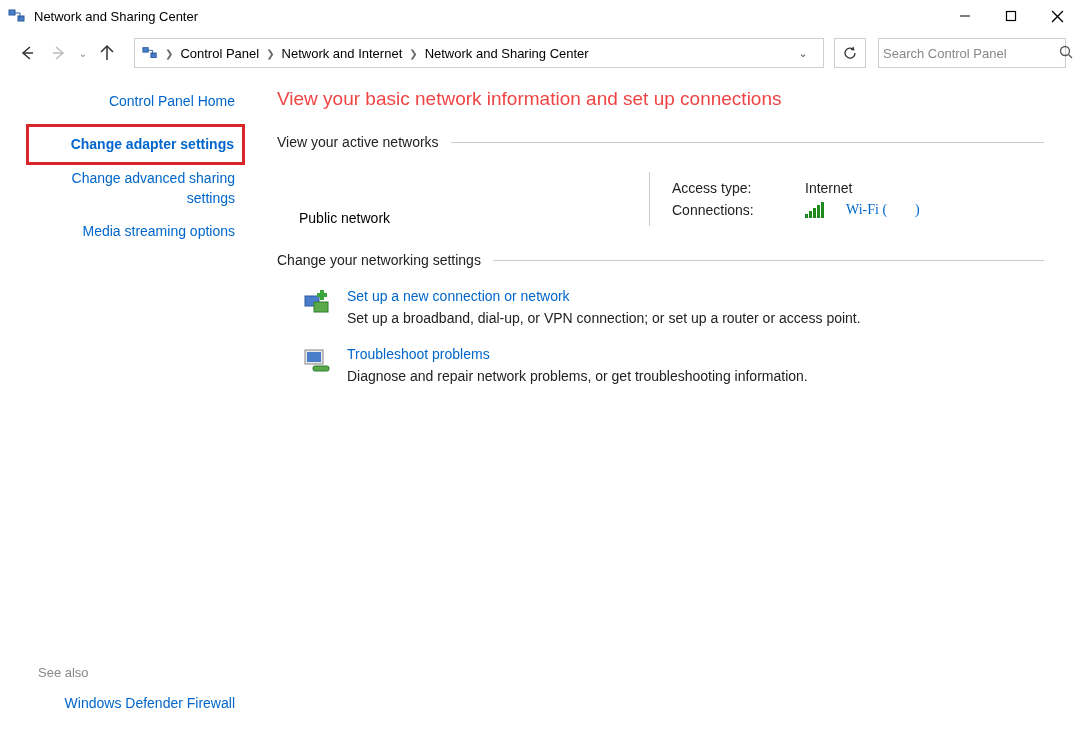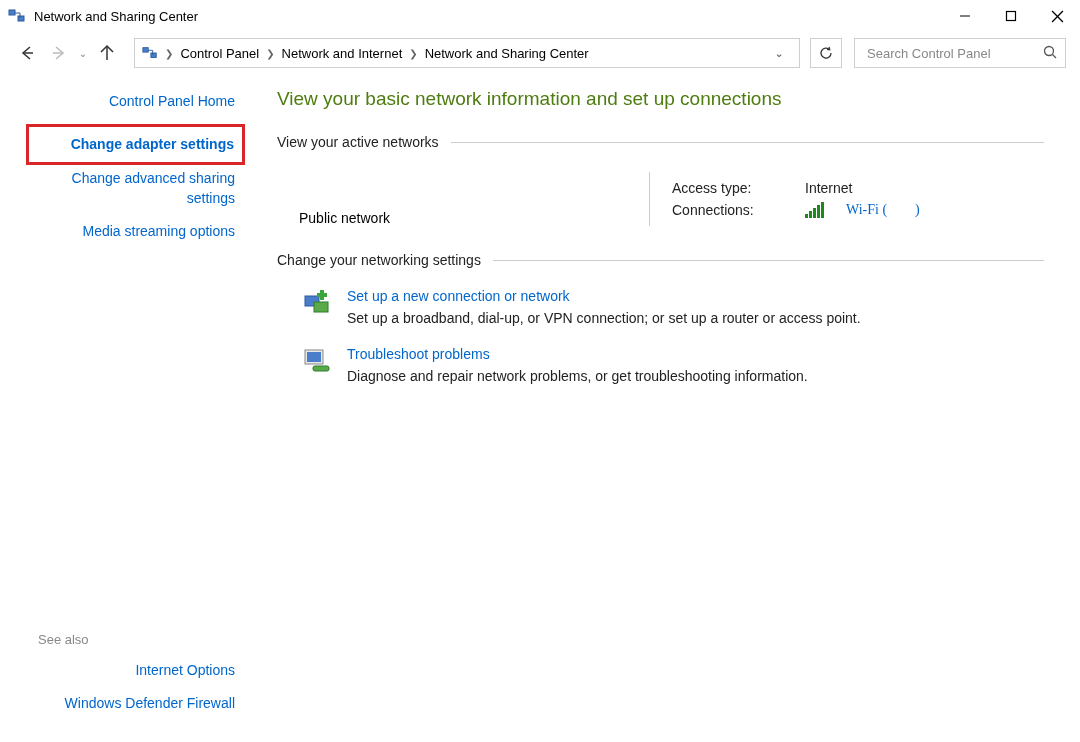--- a/index.html
+++ b/index.html
@@ -43,35 +43,35 @@
       margin-left: 8px;
       background:#fff;
     }
     .addressbar .crumb-icon { width:18px; height:18px; margin-right:6px; display:flex; align-items:center; justify-content:center;}
     .breadcrumb { display:flex; align-items:center; gap:7px; font-size:13px; flex:1;}
     .breadcrumb .sep { color:#666; font-size:10px; }
     .breadcrumb .crumb { color:#000; }
     .addr-drop { width:28px; text-align:center; color:#555; font-size:11px;}
     .refresh-btn { width:32px; height:30px; border:1px solid #cfcfcf; display:flex; align-items:center; justify-content:center; margin-left:4px;}
     .searchbox {
-      width: 212px; height:30px; border:1px solid #cfcfcf;
-      display:flex; align-items:center; padding:0 12px; margin-left:6px;
+      width: 188px; height:30px; border:1px solid #cfcfcf;
+      display:flex; align-items:center; padding:0 4px; margin-left:6px;
       color:#888;
       justify-content: space-between;
     }
     .searchbox input { border:none; outline:none; flex:1; font-size:13px; color:#444; font-family:inherit;}
     .searchbox input::placeholder { color:#888; }
     .content { display:flex; height: calc(742px - 74px); }
     .sidebar { width: 255px; padding: 18px 20px 14px 38px; display:flex; flex-direction:column; }
     .sidebar a { color:#0066cc; text-decoration:none; font-size:14px; margin-bottom:14px; line-height:1.4; display:block;text-align:right;}
     .sidebar a.highlighted { border:3px solid #d9262a; padding:8px 8px; margin-left:-12px; margin-right:-10px; margin-top:-2px; margin-bottom:4px;font-weight:bold;}
     .side-spacer { flex:1; }
     .see-also { color:#888; font-size:13px; margin-bottom:14px;}
     .main { flex:1; padding: 14px 36px 20px 22px; }
-    .main h1 { color:#4d7c0f; font-weight:400; font-size:19px; margin-bottom:24px;}
+    .main h1 { color:#ef4444; font-weight:400; font-size:19px; margin-bottom:24px;}
     .section-title { font-size:14px; color:#222; display:flex; align-items:center; gap:12px; margin-bottom:14px;}
     .section-title .line { flex:1; height:1px; background:#ccc; }
     .network-block { display:flex; padding:8px 0 26px 22px; }
     .net-left { width:350px; padding-top:38px;}
     .net-divider { width:1px; background:#ccc; margin:0 8px 0 0; align-self:stretch;}
     .net-right { padding-left:14px; padding-top:8px; font-size:14px;}
     .net-row { display:flex; align-items:center; margin-bottom:6px; gap:18px;}
     .net-row .label { width:115px; color:#222;}
     .net-row .val { color:#222;}
     .wifi-icon { display:inline-flex; align-items:flex-end; gap:1px; margin-right:4px;}
@@ -175,21 +175,20 @@
 </div>
 
 <div class="content">
   <div class="sidebar">
     <a>Control Panel Home</a>
     <a class="highlighted">Change adapter settings</a>
     <a>Change advanced sharing settings</a>
     <a>Media streaming options</a>
     <div class="side-spacer"></div>
     <div class="see-also">See also</div>
-    <a>Internet Options</a>
     <a>Windows Defender Firewall</a>
   </div>
 
   <div class="main">
     <h1>View your basic network information and set up connections</h1>
 
     <div class="section-title">
       <span>View your active networks</span>
       <span class="line"></span>
     </div>

